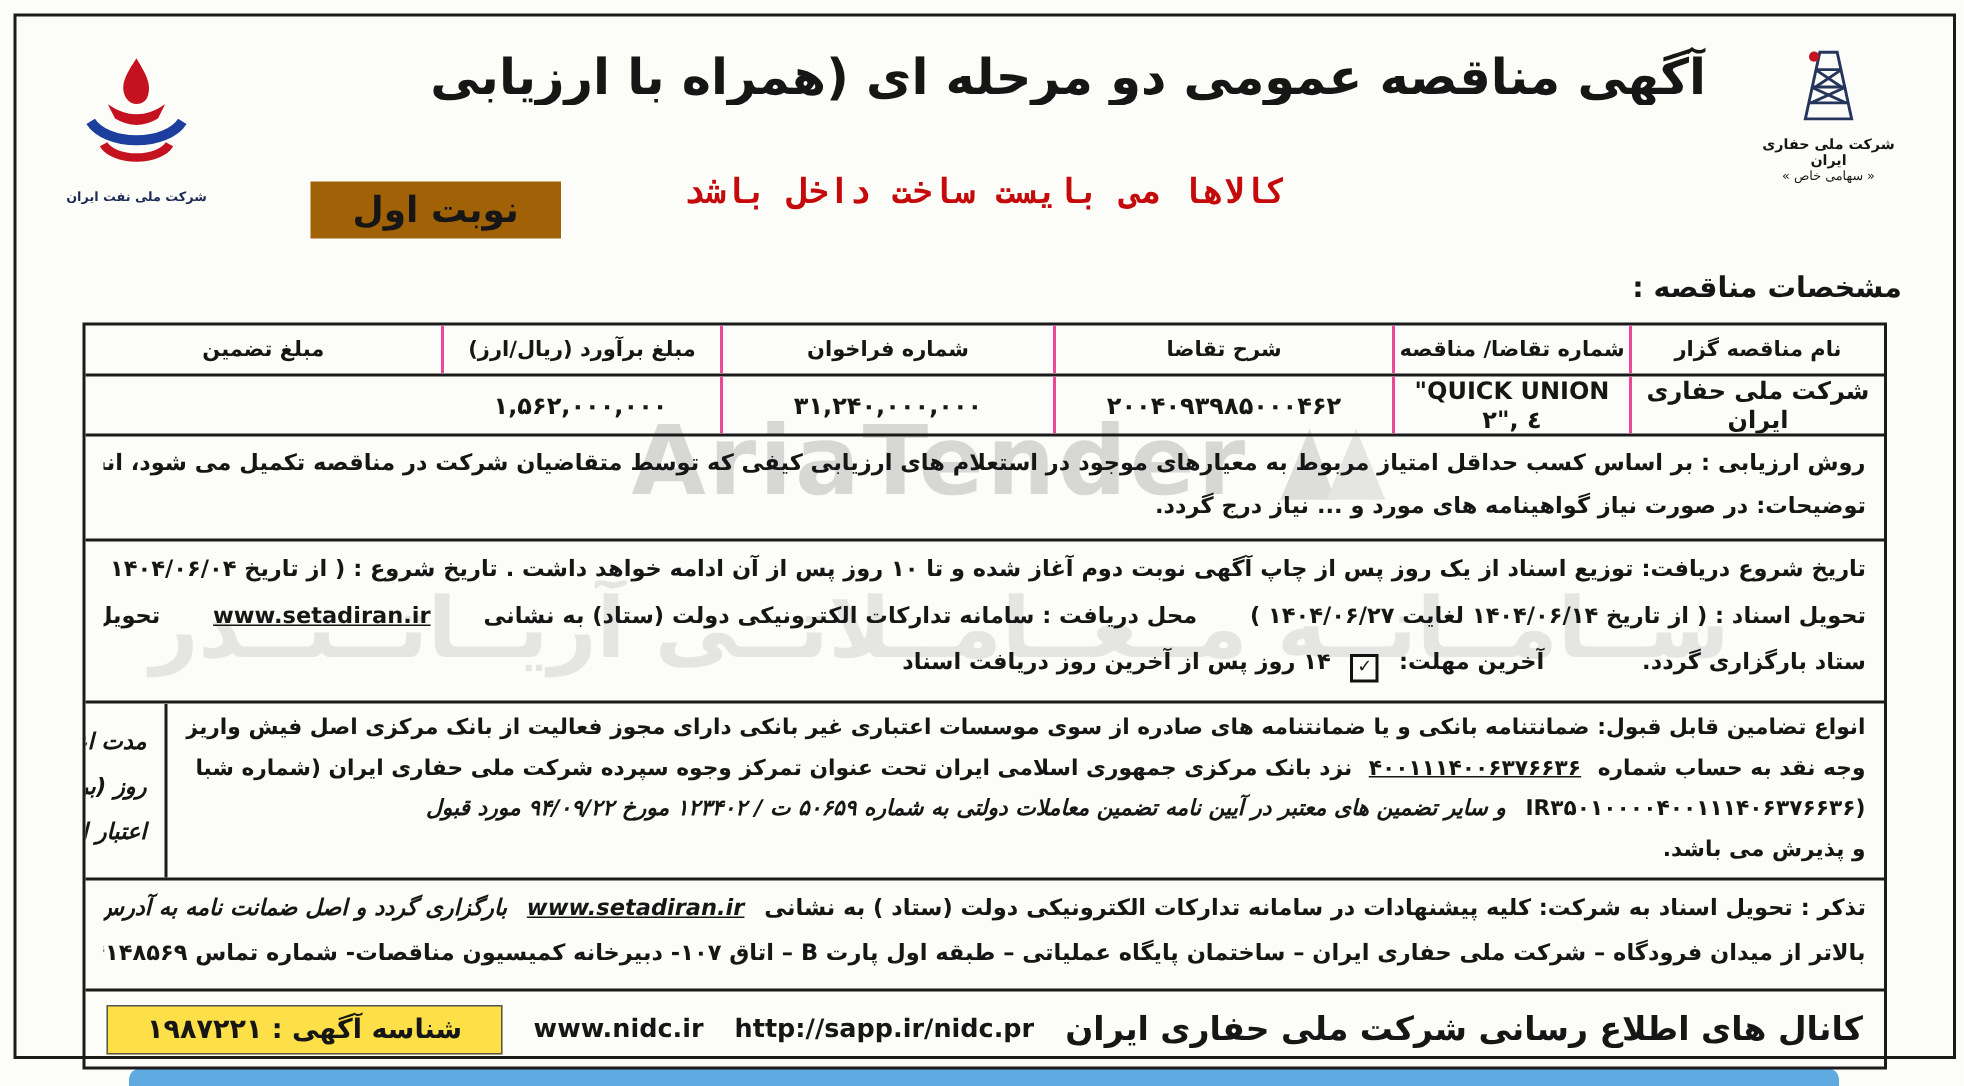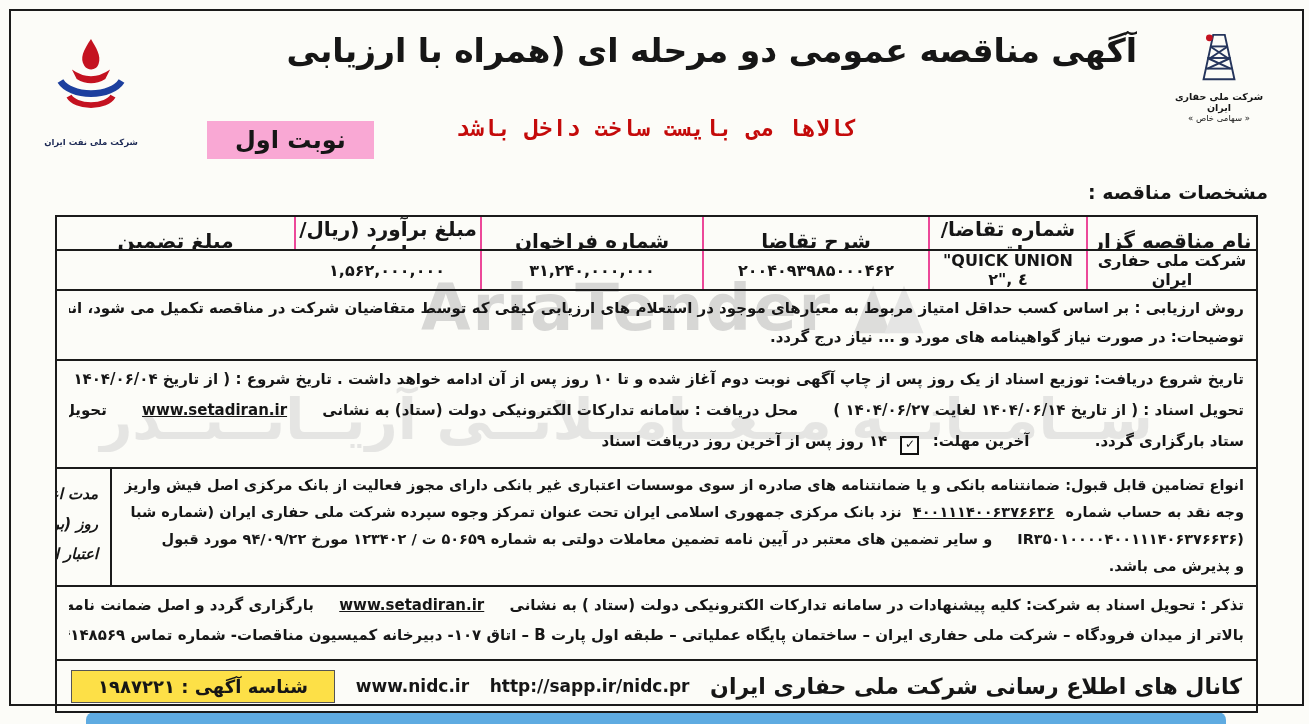--- a/index.html
+++ b/index.html
@@ -1,53 +1,53 @@
 <!DOCTYPE html>
 <html lang="fa" dir="rtl"><head>
 <meta charset="utf-8">
 <style>
   html,body{margin:0;padding:0;background:#ffffff;}
   .page{position:relative;width:1309px;height:724px;background:#fcfcf8;font-family:"DejaVu Sans",sans-serif;direction:rtl;color:#161616;overflow:hidden;}
   .frame{position:absolute;top:9px;left:9px;width:1291px;height:693px;border:2px solid #1b1b1b;}
 
   .title{position:absolute;top:20px;left:265px;right:165px;margin:0;text-align:center;font-size:33px;font-weight:bold;white-space:nowrap;overflow:hidden;}
   .subtitle{position:absolute;top:104px;left:300px;right:300px;text-align:center;font-size:23px;font-weight:bold;color:#c40a0a;white-space:nowrap;font-family:Liberation Mono, monospace;}
-  .badge{position:absolute;top:110px;left:196px;background:#f9a8d4;font-size:24px;font-weight:bold;padding:5px 28px;}
+  .badge{position:absolute;top:110px;left:196px;background:#a16207;font-size:24px;font-weight:bold;padding:5px 28px;}
   .sec-title{position:absolute;top:170px;right:34px;font-size:19px;font-weight:bold;}
 
   .nioc{position:absolute;top:26px;left:22px;width:116px;text-align:center;}
-  .nioc-cap{font-size:8.5px;font-weight:bold;color:#1d2a55;margin-top:12px;}
+  .nioc-cap{font-size:8.5px;font-weight:bold;color:#1d2a55;margin-top:2px;}
   .nidc{position:absolute;top:20px;right:28px;width:110px;text-align:center;}
   .nidc-cap1{font-size:9.5px;font-weight:bold;margin-top:2px;}
   .nidc-cap2{font-size:8.5px;}
 
   .wm-brand{position:absolute;top:260px;left:410px;display:flex;align-items:center;gap:16px;opacity:.55;pointer-events:none;z-index:0;text-align:center;}
   .wm-text{font-size:64px;font-weight:bold;color:#b9b9b9;letter-spacing:2px;direction:ltr;}
   .wm-fa{position:absolute;top:376px;left:70px;right:130px;text-align:center;font-size:56px;font-weight:bold;color:#d0d0d0;opacity:.5;letter-spacing:8px;white-space:nowrap;overflow:hidden;pointer-events:none;z-index:0;}
 
   .spec-table{position:absolute;top:204px;right:44px;left:44px;border:2px solid #1b1b1b;z-index:1;}
   .t-row{border-bottom:2px solid #1b1b1b;overflow:hidden;background:transparent;}
   .t-row:last-child{border-bottom:none;}
   .grid6{display:grid;grid-template-columns:170px 158px 226px 222px 186px 1fr;}
   .c{border-left:2px solid #ec4899;display:flex;align-items:center;justify-content:center;text-align:center;}
   .c:last-child{border-left:none;}
-  .r-head{height:32px;} .ch{font-size:20px;font-weight:bold;}
+  .r-head{height:32px;} .ch{font-size:14px;font-weight:bold;}
   .r-val{height:38px;}  .cv{font-size:16px;font-weight:bold;}
   .ltr{direction:ltr;}
   .r-eval{height:62px;padding:3px 12px;}
   .r-sched{height:100px;padding:3px 12px;}
   .r-guar{height:116px;display:grid;grid-template-columns:1fr 240px;}
   .r-note{height:66px;padding:3px 12px;}
   .r-foot{height:50px;display:flex;align-items:center;justify-content:space-between;padding:0 14px;}
 
   .tline{white-space:nowrap;overflow:hidden;font-size:15px;font-weight:bold;line-height:29px;}
   .r-sched .tline{line-height:31px;}
   .r-note .tline{line-height:30px;}
   .sp{margin-right:30px;}
-  .sp-s{margin-right:20px;}
+  .sp-s{margin-right:8px;font-style:italic;}
   .sp-wide{margin-right:60px;}
   .url{font-weight:bold;text-decoration:underline;unicode-bidi:embed;}
   .chk{display:inline-block;width:15px;height:15px;border:2px solid #111;line-height:12px;text-align:center;font-size:12px;font-weight:bold;margin:0 8px;vertical-align:-2px;}
 
   .guar-cell{padding:3px 12px;}
   .guar-cell .tline{font-size:14.5px;line-height:27px;}
   .acct{font-weight:bold;text-decoration:underline;margin:0 6px;}
   .iban{font-weight:bold;unicode-bidi:embed;}
   .valid-cell{border-right:2px solid #1b1b1b;padding:10px 12px;font-size:15px;font-weight:bold;font-style:italic;line-height:30px;text-align:right;}
 

